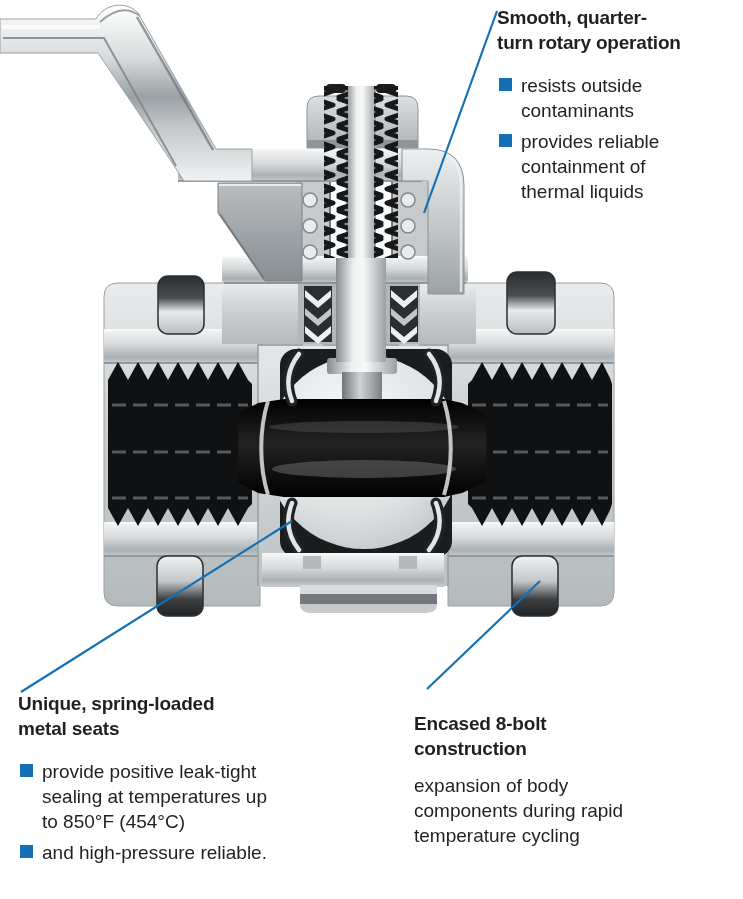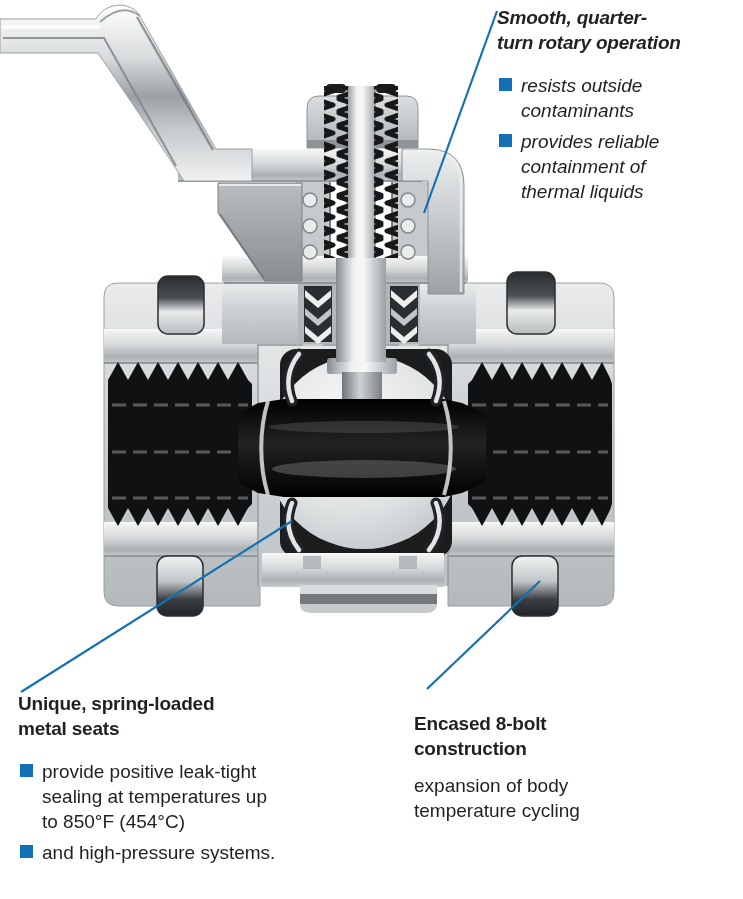--- a/index.html
+++ b/index.html
@@ -12,21 +12,21 @@
   .ann h2{
     margin:0;font-size:20px;line-height:23px;font-weight:bold;color:#231f20;
     letter-spacing:-0.2px;white-space:nowrap;
   }
   .bullets{list-style:none;margin:18px 0 0 0;padding:0;}
   .bullets li{position:relative;padding-left:24px;margin-bottom:6px;}
   .sq{position:absolute;left:2px;top:5px;display:block;}
   .line{font-size:19px;line-height:25px;white-space:nowrap;}
   .para{margin-top:12px;}
   .para .line{line-height:25px;}
-  #ann-rotary{left:497px;top:5px;font-style:italic;}
+  #ann-rotary{left:497px;top:5px;}
   #ann-seats{left:18px;top:691px;}
   #ann-bolts{left:414px;top:691px;margin-top:20px;}
 </style>
 </head>
 <body>
 
 <div id="stage">
 
   <svg id="valve-svg" width="743" height="899" viewBox="0 0 743 899">
     <defs>
@@ -291,29 +291,30 @@
             <rect width="13" height="13" fill="#1470b4"></rect>
           </svg>
         <div class="line">provide positive leak-tight</div>
         <div class="line">sealing at temperatures up</div>
         <div class="line">to 850°F (454°C)</div>
       </li>
       <li>
         <svg class="sq" width="13" height="13">
             <rect width="13" height="13" fill="#1470b4"></rect>
           </svg>
-        <div class="line">and high-pressure systems.</div>
+        <div class="line">and high-pressure reliable.</div>
       </li>
     </ul>
   </div>
 
   <div class="ann" id="ann-bolts">
     <h2>
       <span class="line">Encased 8-bolt</span><br>
       <span class="line">construction</span>
     </h2>
     <div class="para">
       <div class="line">expansion of body</div>
+      <div class="line">components during rapid</div>
       <div class="line">temperature cycling</div>
     </div>
   </div>
 
 </div>
 
 </body></html>

